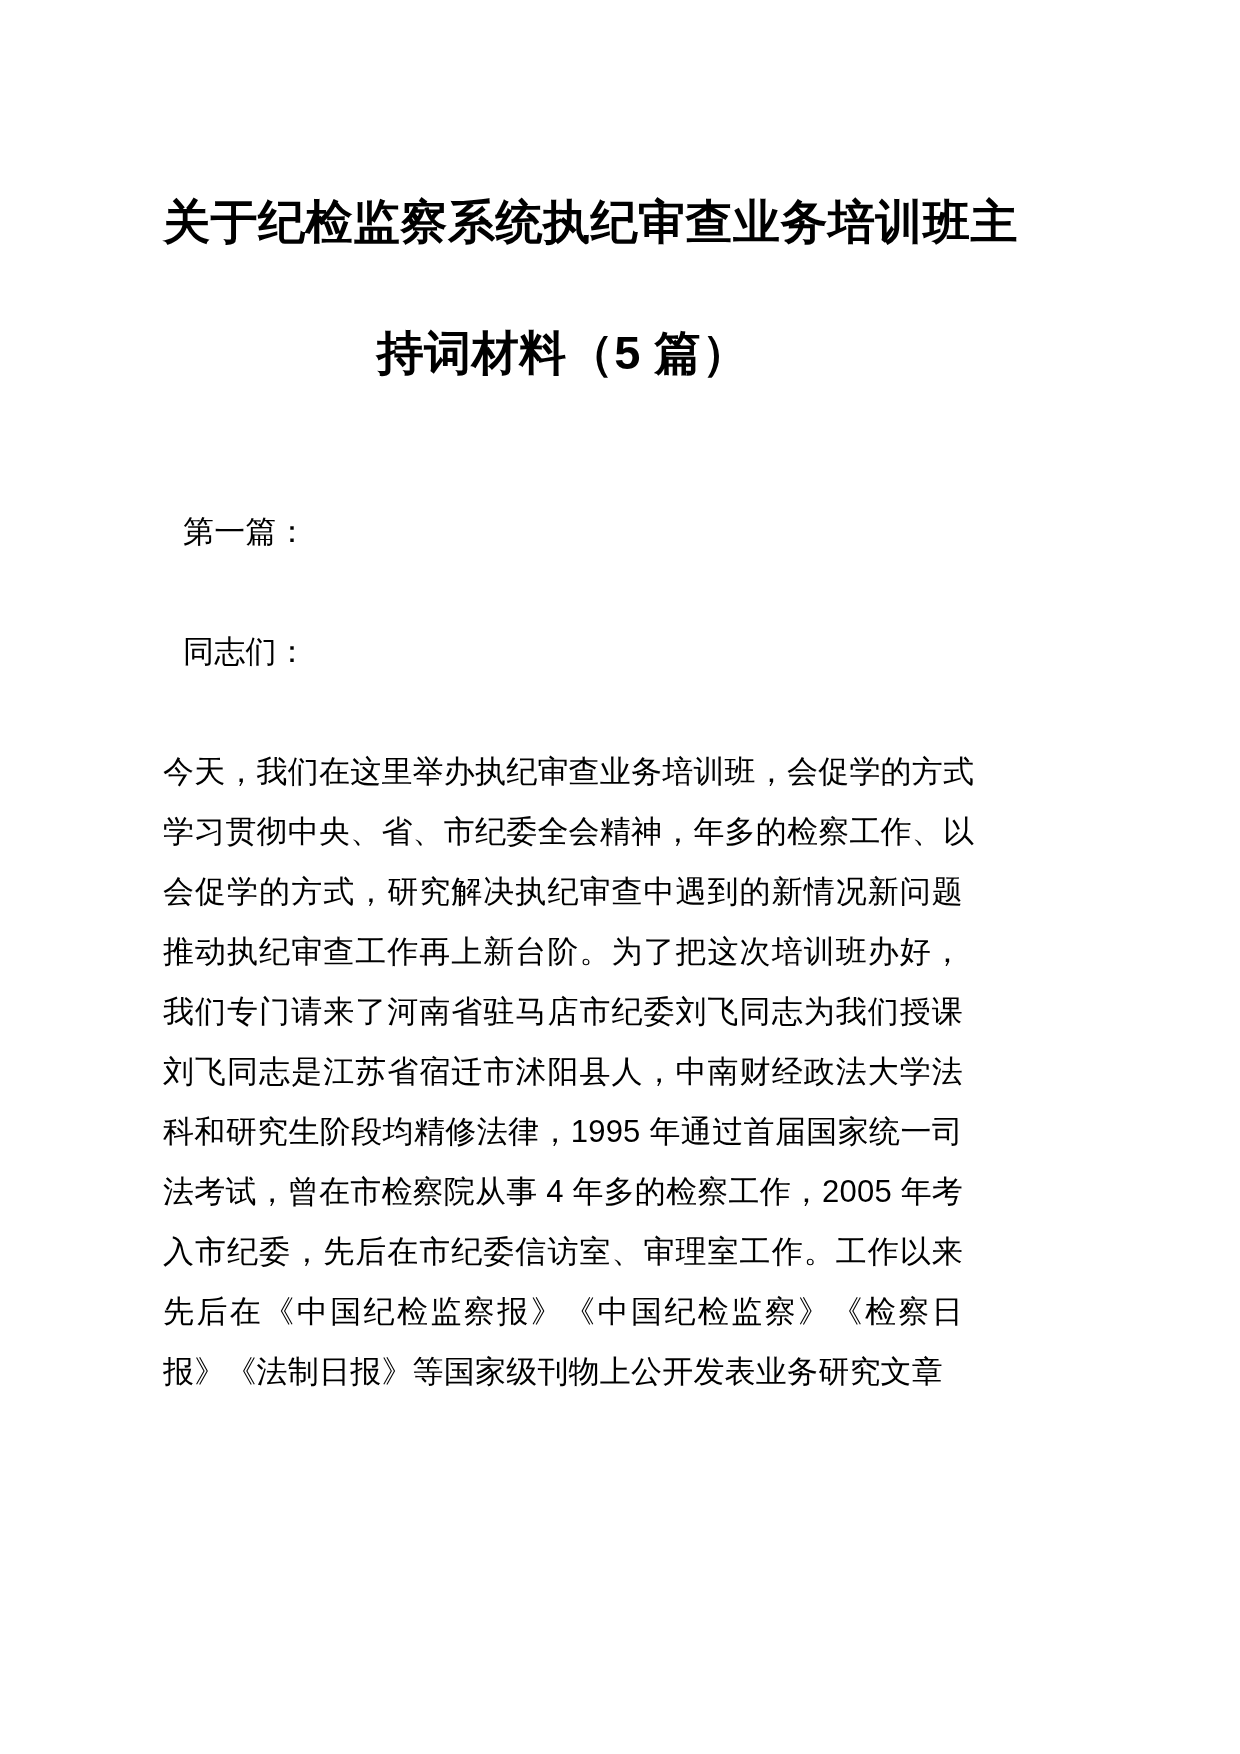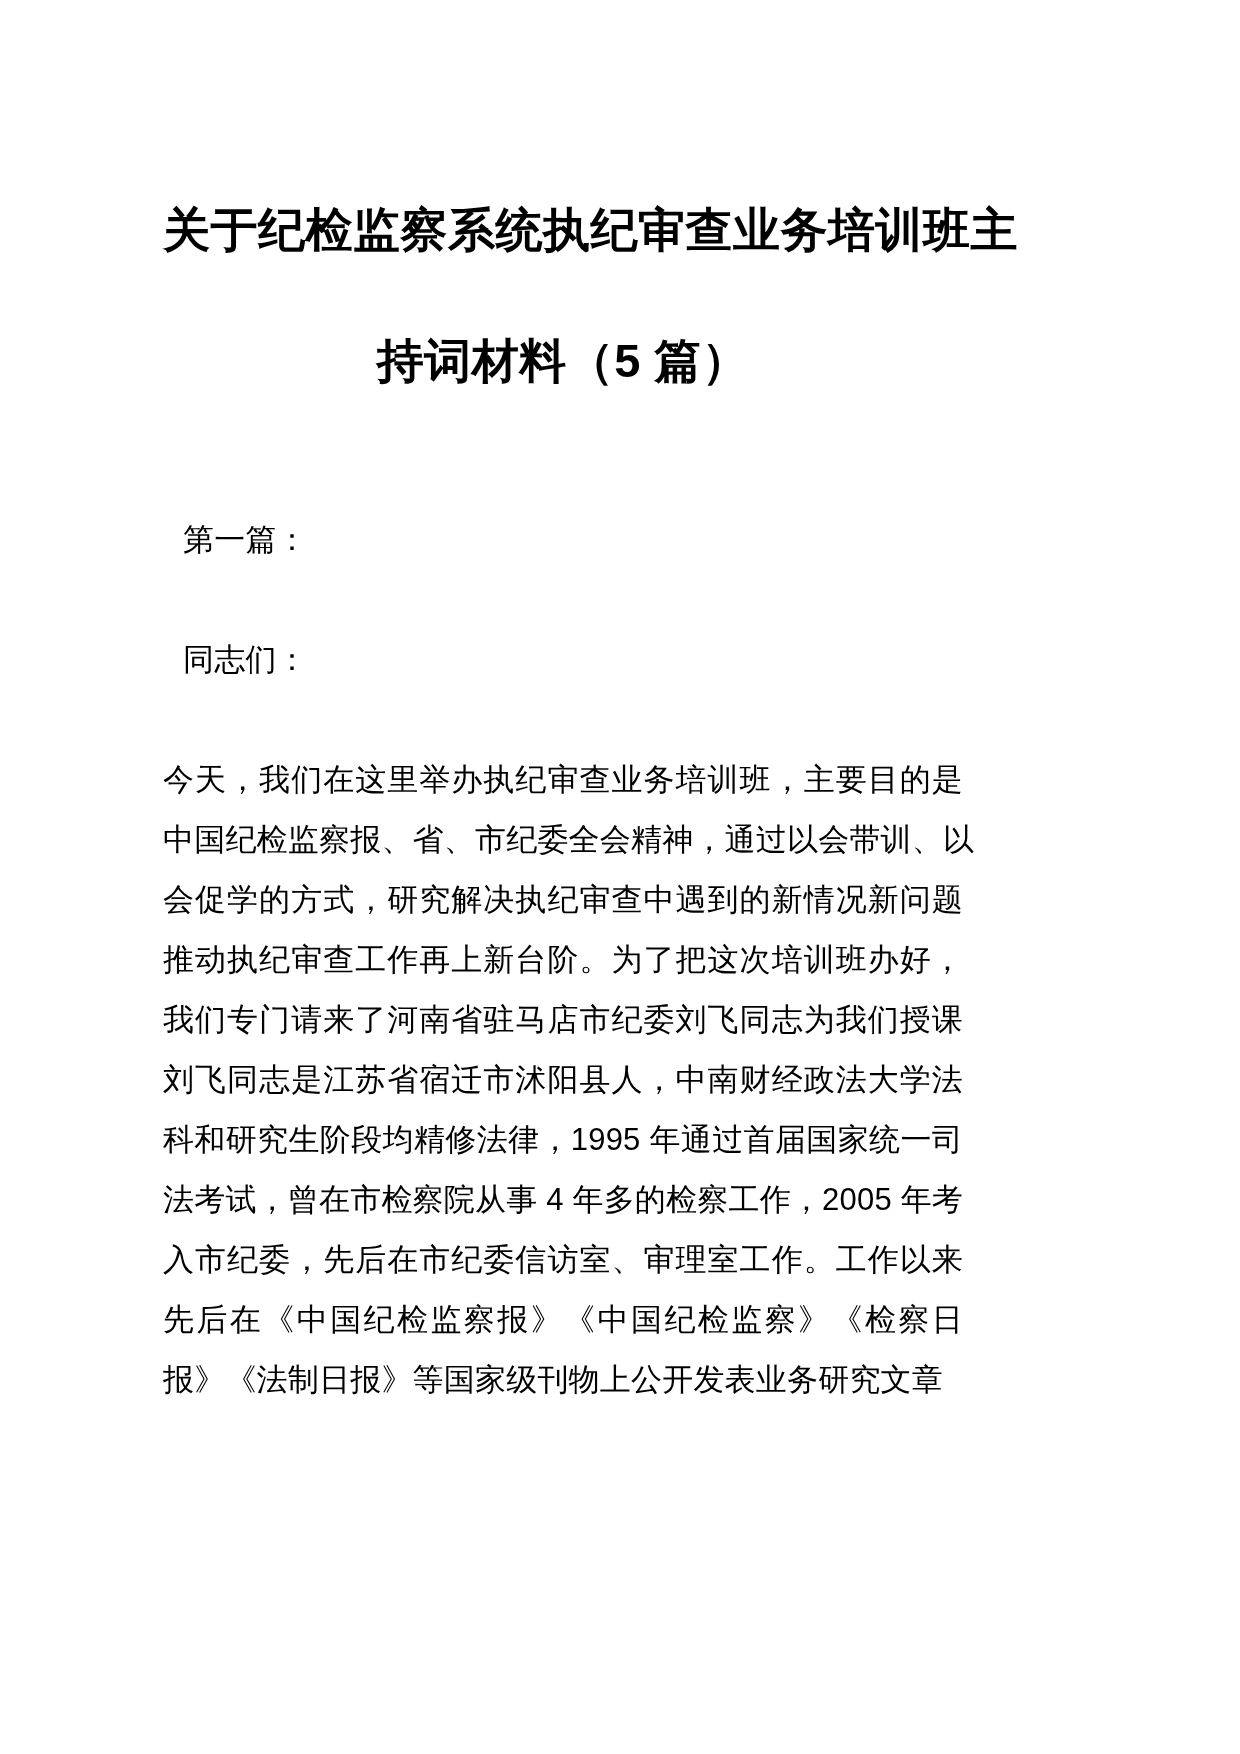--- a/index.html
+++ b/index.html
@@ -16,21 +16,21 @@
     width: 1240px;
     height: 1754px;
     margin: 0 auto;
     background: #ffffff;
     overflow: hidden;
     box-sizing: border-box;
   }
   .content {
     position: absolute;
     left: 163px;
-    top: 16px;
+    top: 8px;
     width: 800px;
   }
   .doc-title {
     font-size: 47px;
     font-weight: bold;
     line-height: 131px;
     letter-spacing: 0.5px;
     text-align: justify;
     text-align-last: center;
     margin: 0;
@@ -86,22 +86,22 @@
       <span class="title-line-2">持词材料（5 篇）</span>
     </h1>
 
     <div class="body-block">
 
       <p class="para short">第一篇：</p>
 
       <p class="para short">同志们：</p>
 
       <p class="para">
-        <span class="para-line justified">今天，我们在这里举办执纪审查业务培训班，主要目的是</span>
-        <span class="para-line justified">中国纪检监察报、省、市纪委全会精神，通过以会带训、以</span>
+        <span class="para-line justified">今天，我们在这里举办执纪审查业务培训班，会促学的方式</span>
+        <span class="para-line justified">学习贯彻中央、省、市纪委全会精神，年多的检察工作、以</span>
         <span class="para-line justified">会促学的方式，研究解决执纪审查中遇到的新情况新问题</span>
         <span class="para-line justified">推动执纪审查工作再上新台阶。为了把这次培训班办好，</span>
         <span class="para-line justified">我们专门请来了河南省驻马店市纪委刘飞同志为我们授课</span>
         <span class="para-line justified">刘飞同志是江苏省宿迁市沭阳县人，中南财经政法大学法</span>
         <span class="para-line justified">科和研究生阶段均精修法律，1995 年通过首届国家统一司</span>
         <span class="para-line justified">法考试，曾在市检察院从事 4 年多的检察工作，2005 年考</span>
         <span class="para-line justified">入市纪委，先后在市纪委信访室、审理室工作。工作以来</span>
         <span class="para-line justified">先后在《中国纪检监察报》《中国纪检监察》《检察日</span>
         <span class="para-line last">报》《法制日报》等国家级刊物上公开发表业务研究文章</span>
       </p>

